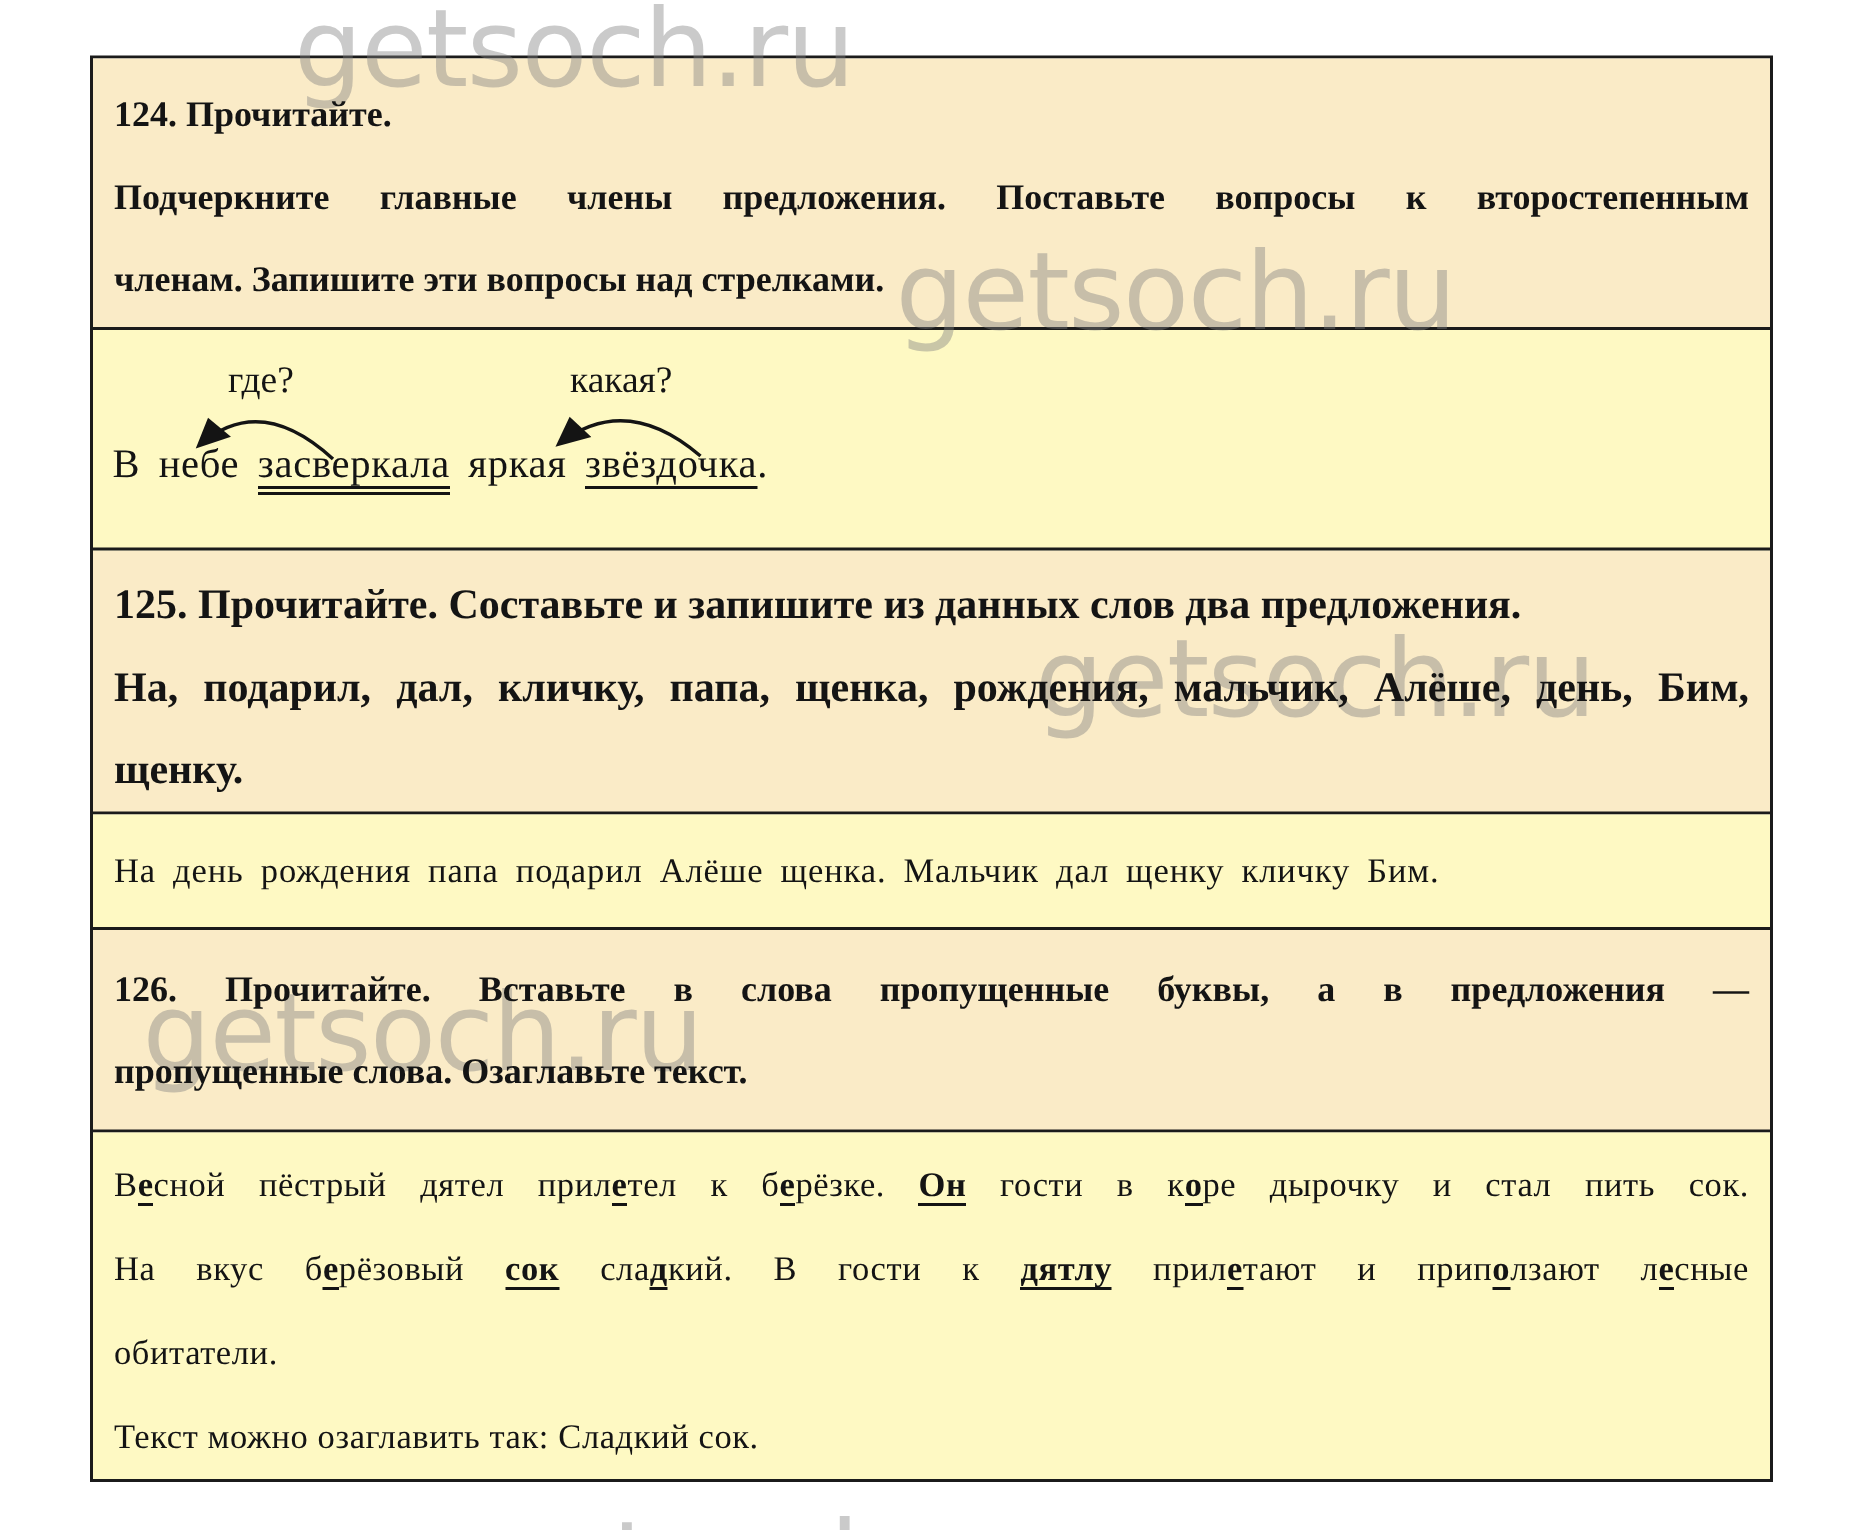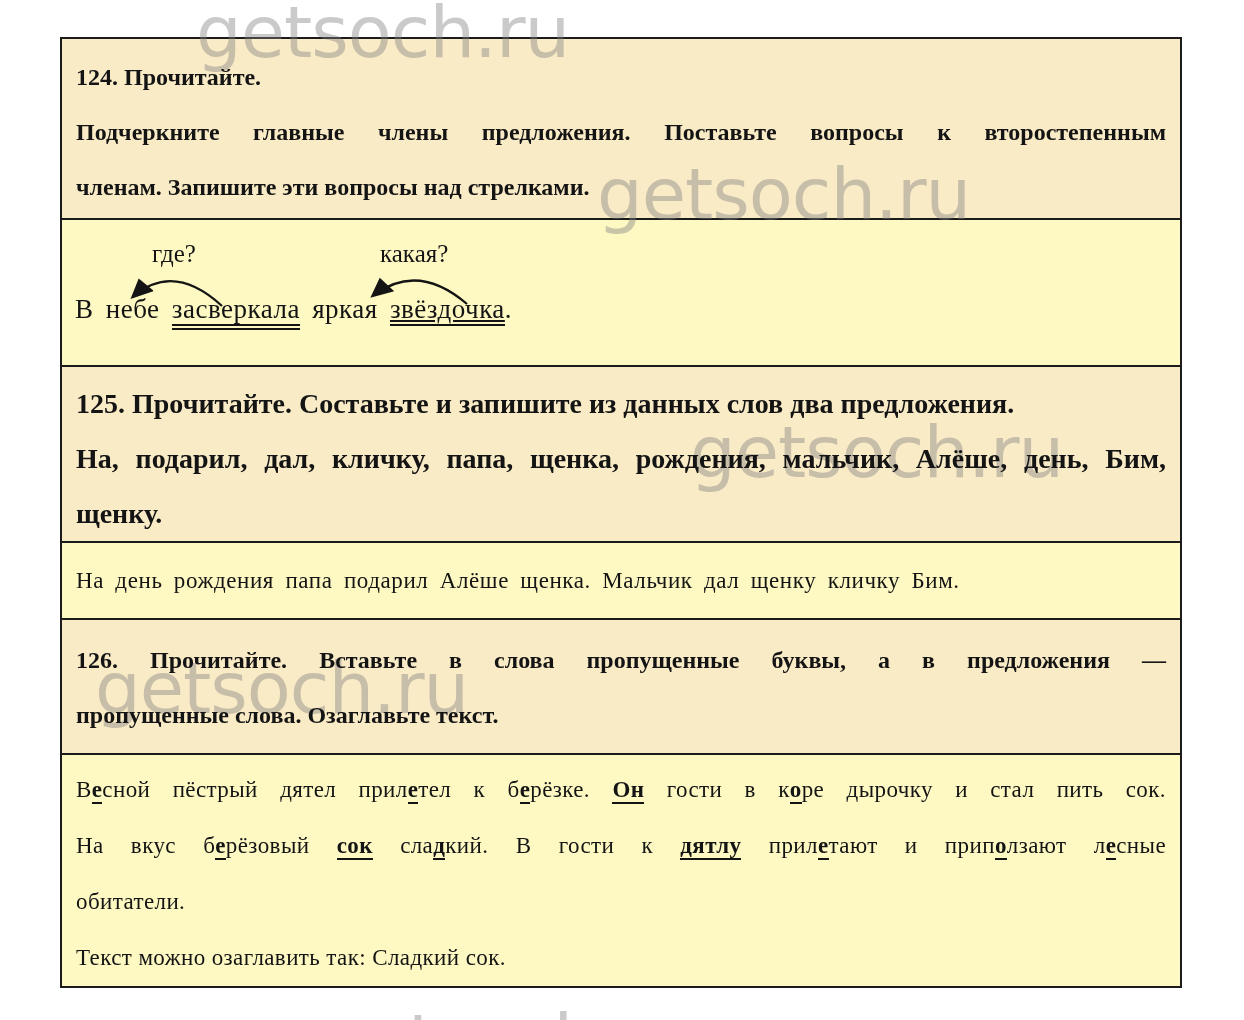--- a/index.html
+++ b/index.html
@@ -48,21 +48,21 @@
   .r4{height:77px;padding:17px 14px 0;font-size:23px;line-height:42px;letter-spacing:0.6px;word-spacing:5px;}
   .r5{height:135px;padding:13px 14px 0;font-size:24px;line-height:55px;}
   .r6{height:231px;padding:7px 14px 0;font-size:23px;line-height:56px;letter-spacing:0.4px;}
 
   .jline{text-align:justify;text-align-last:justify;}
 
   
   .ins{font-weight:bold;border-bottom:2px solid #141414;}
   
   .du{border-bottom:6px double #141414;text-align:center;}
-  .su{border-bottom:2px solid #141414;text-decoration:underline;}
+  .su{border-bottom:2px solid #141414;}
 
   
   .q{position:absolute;z-index:2;font-size:25px;}
   .q1{left:90px;top:20px;}
   .q2{left:318px;top:20px;}
   .sentence{
     position:absolute;z-index:2;left:13px;top:74px;
     font-size:27px;word-spacing:5px;letter-spacing:0.5px;
     white-space:nowrap;
   }

